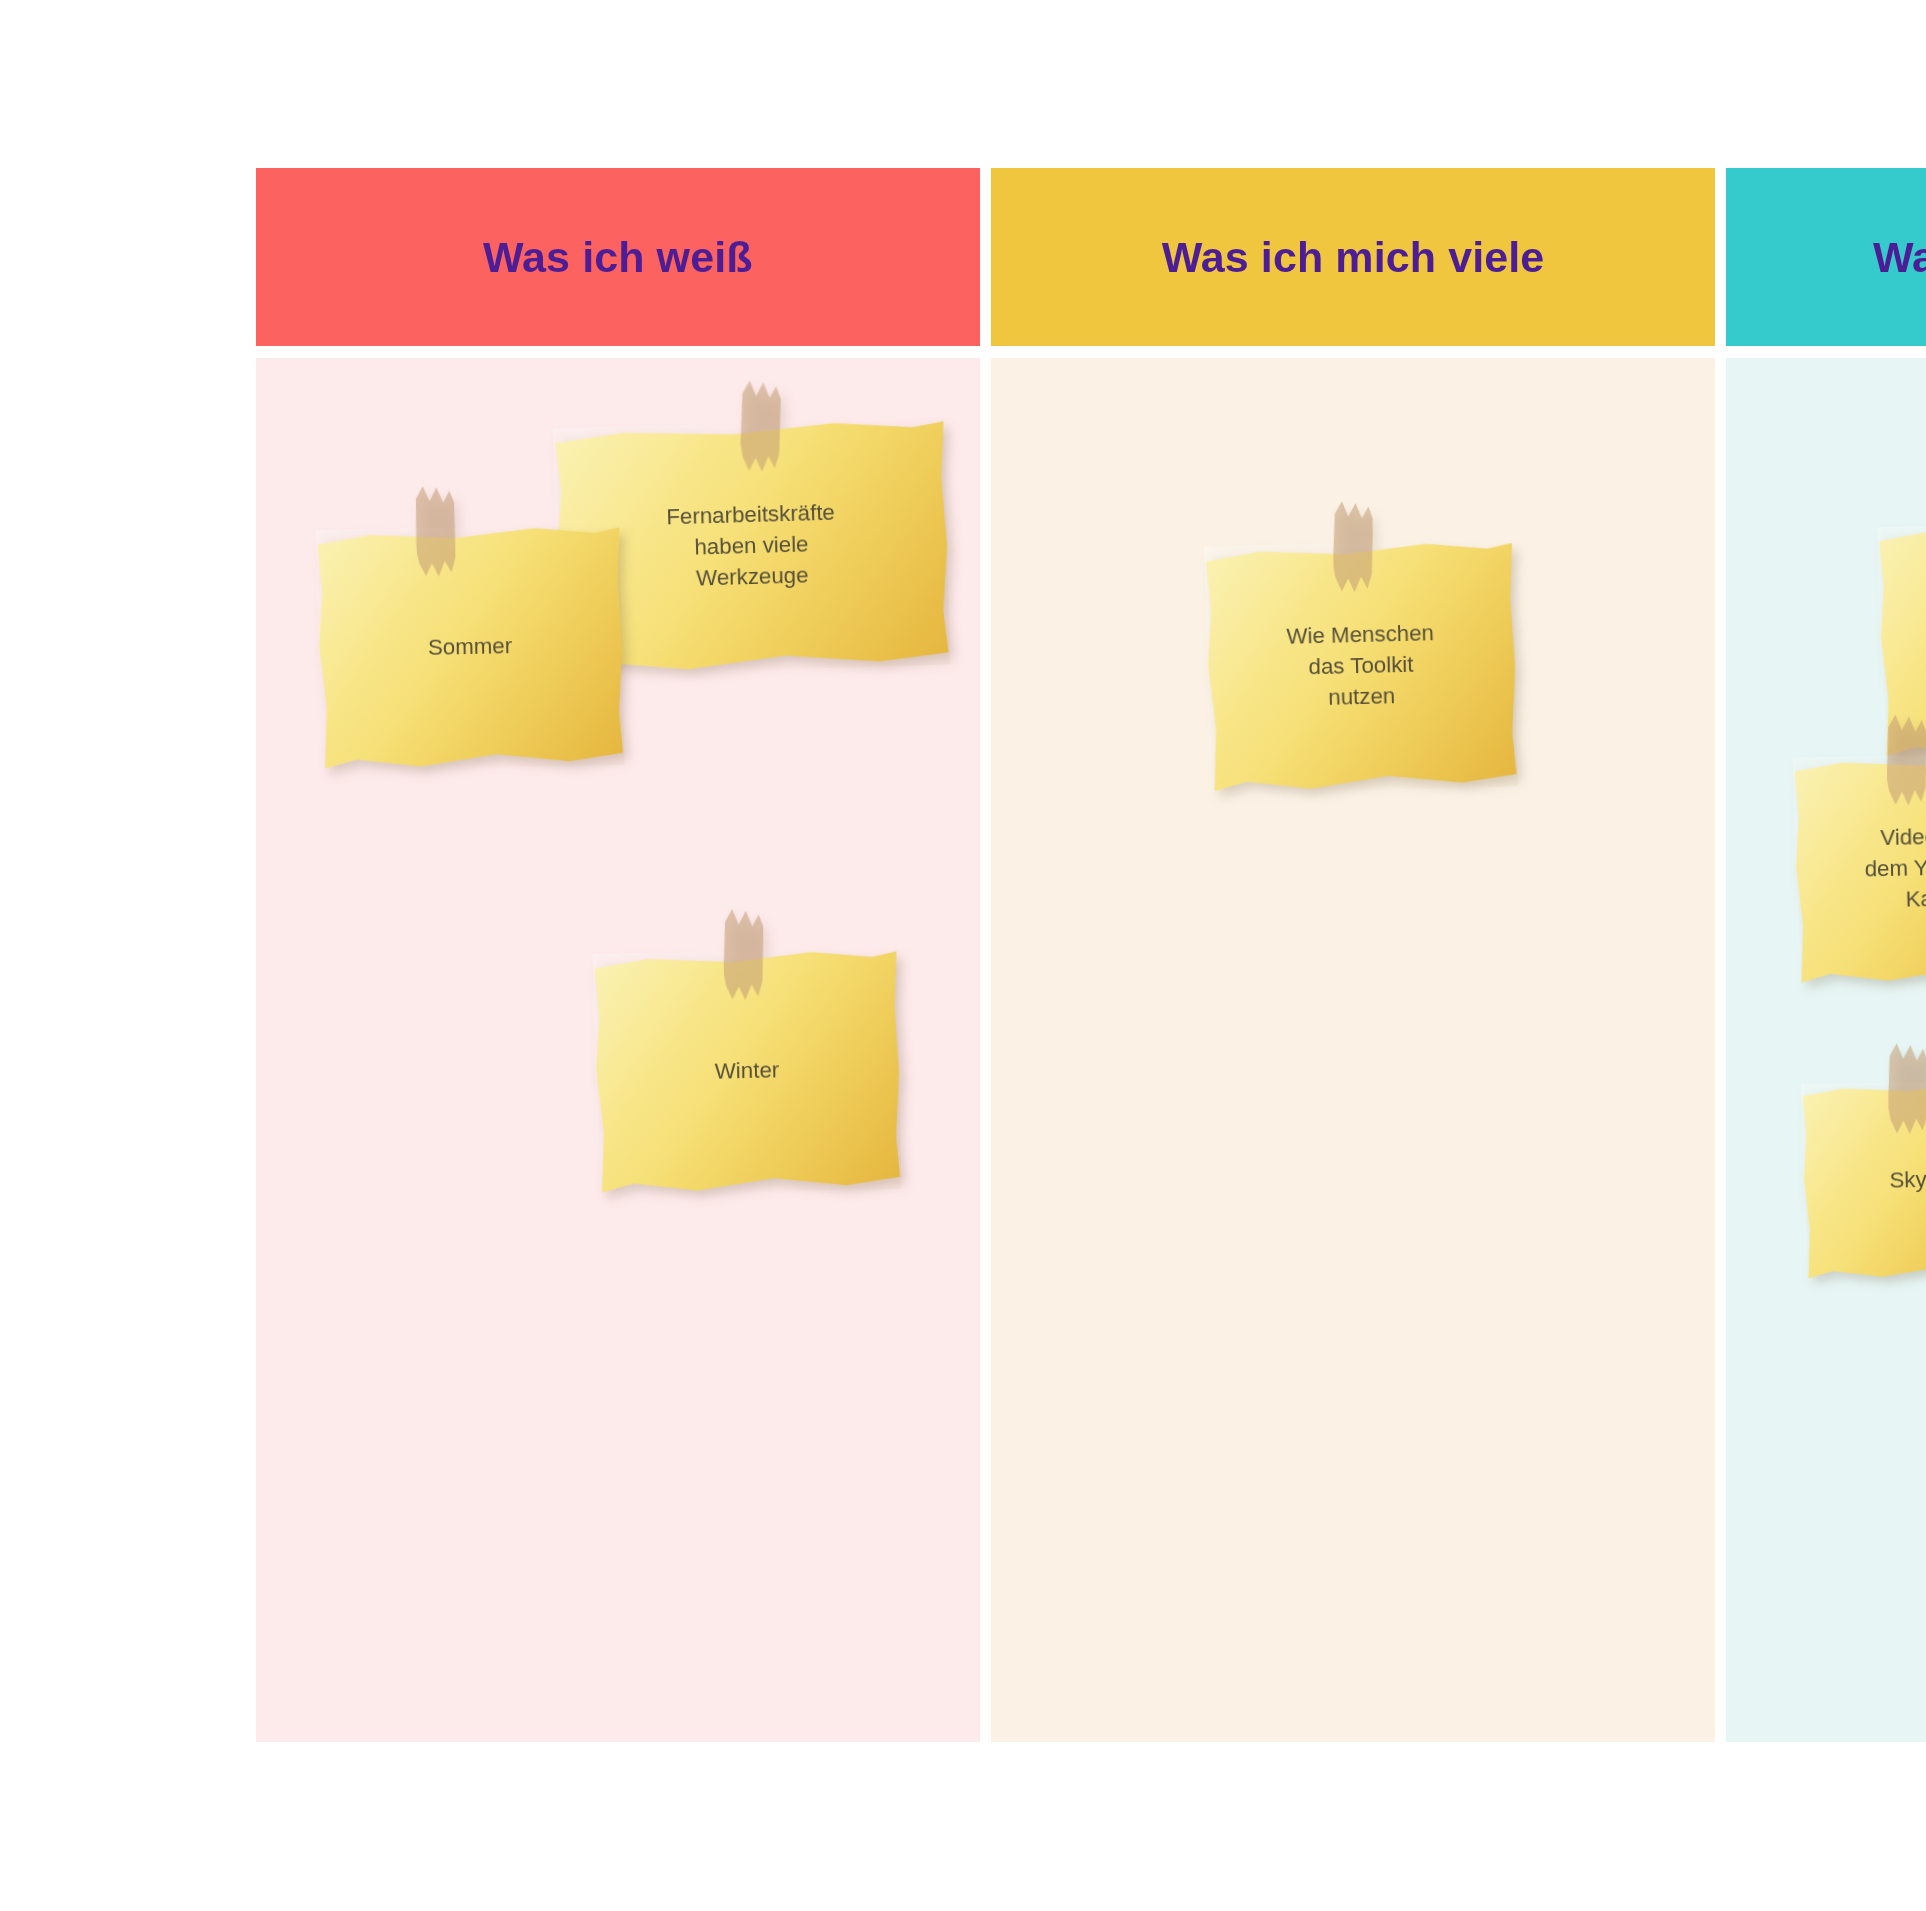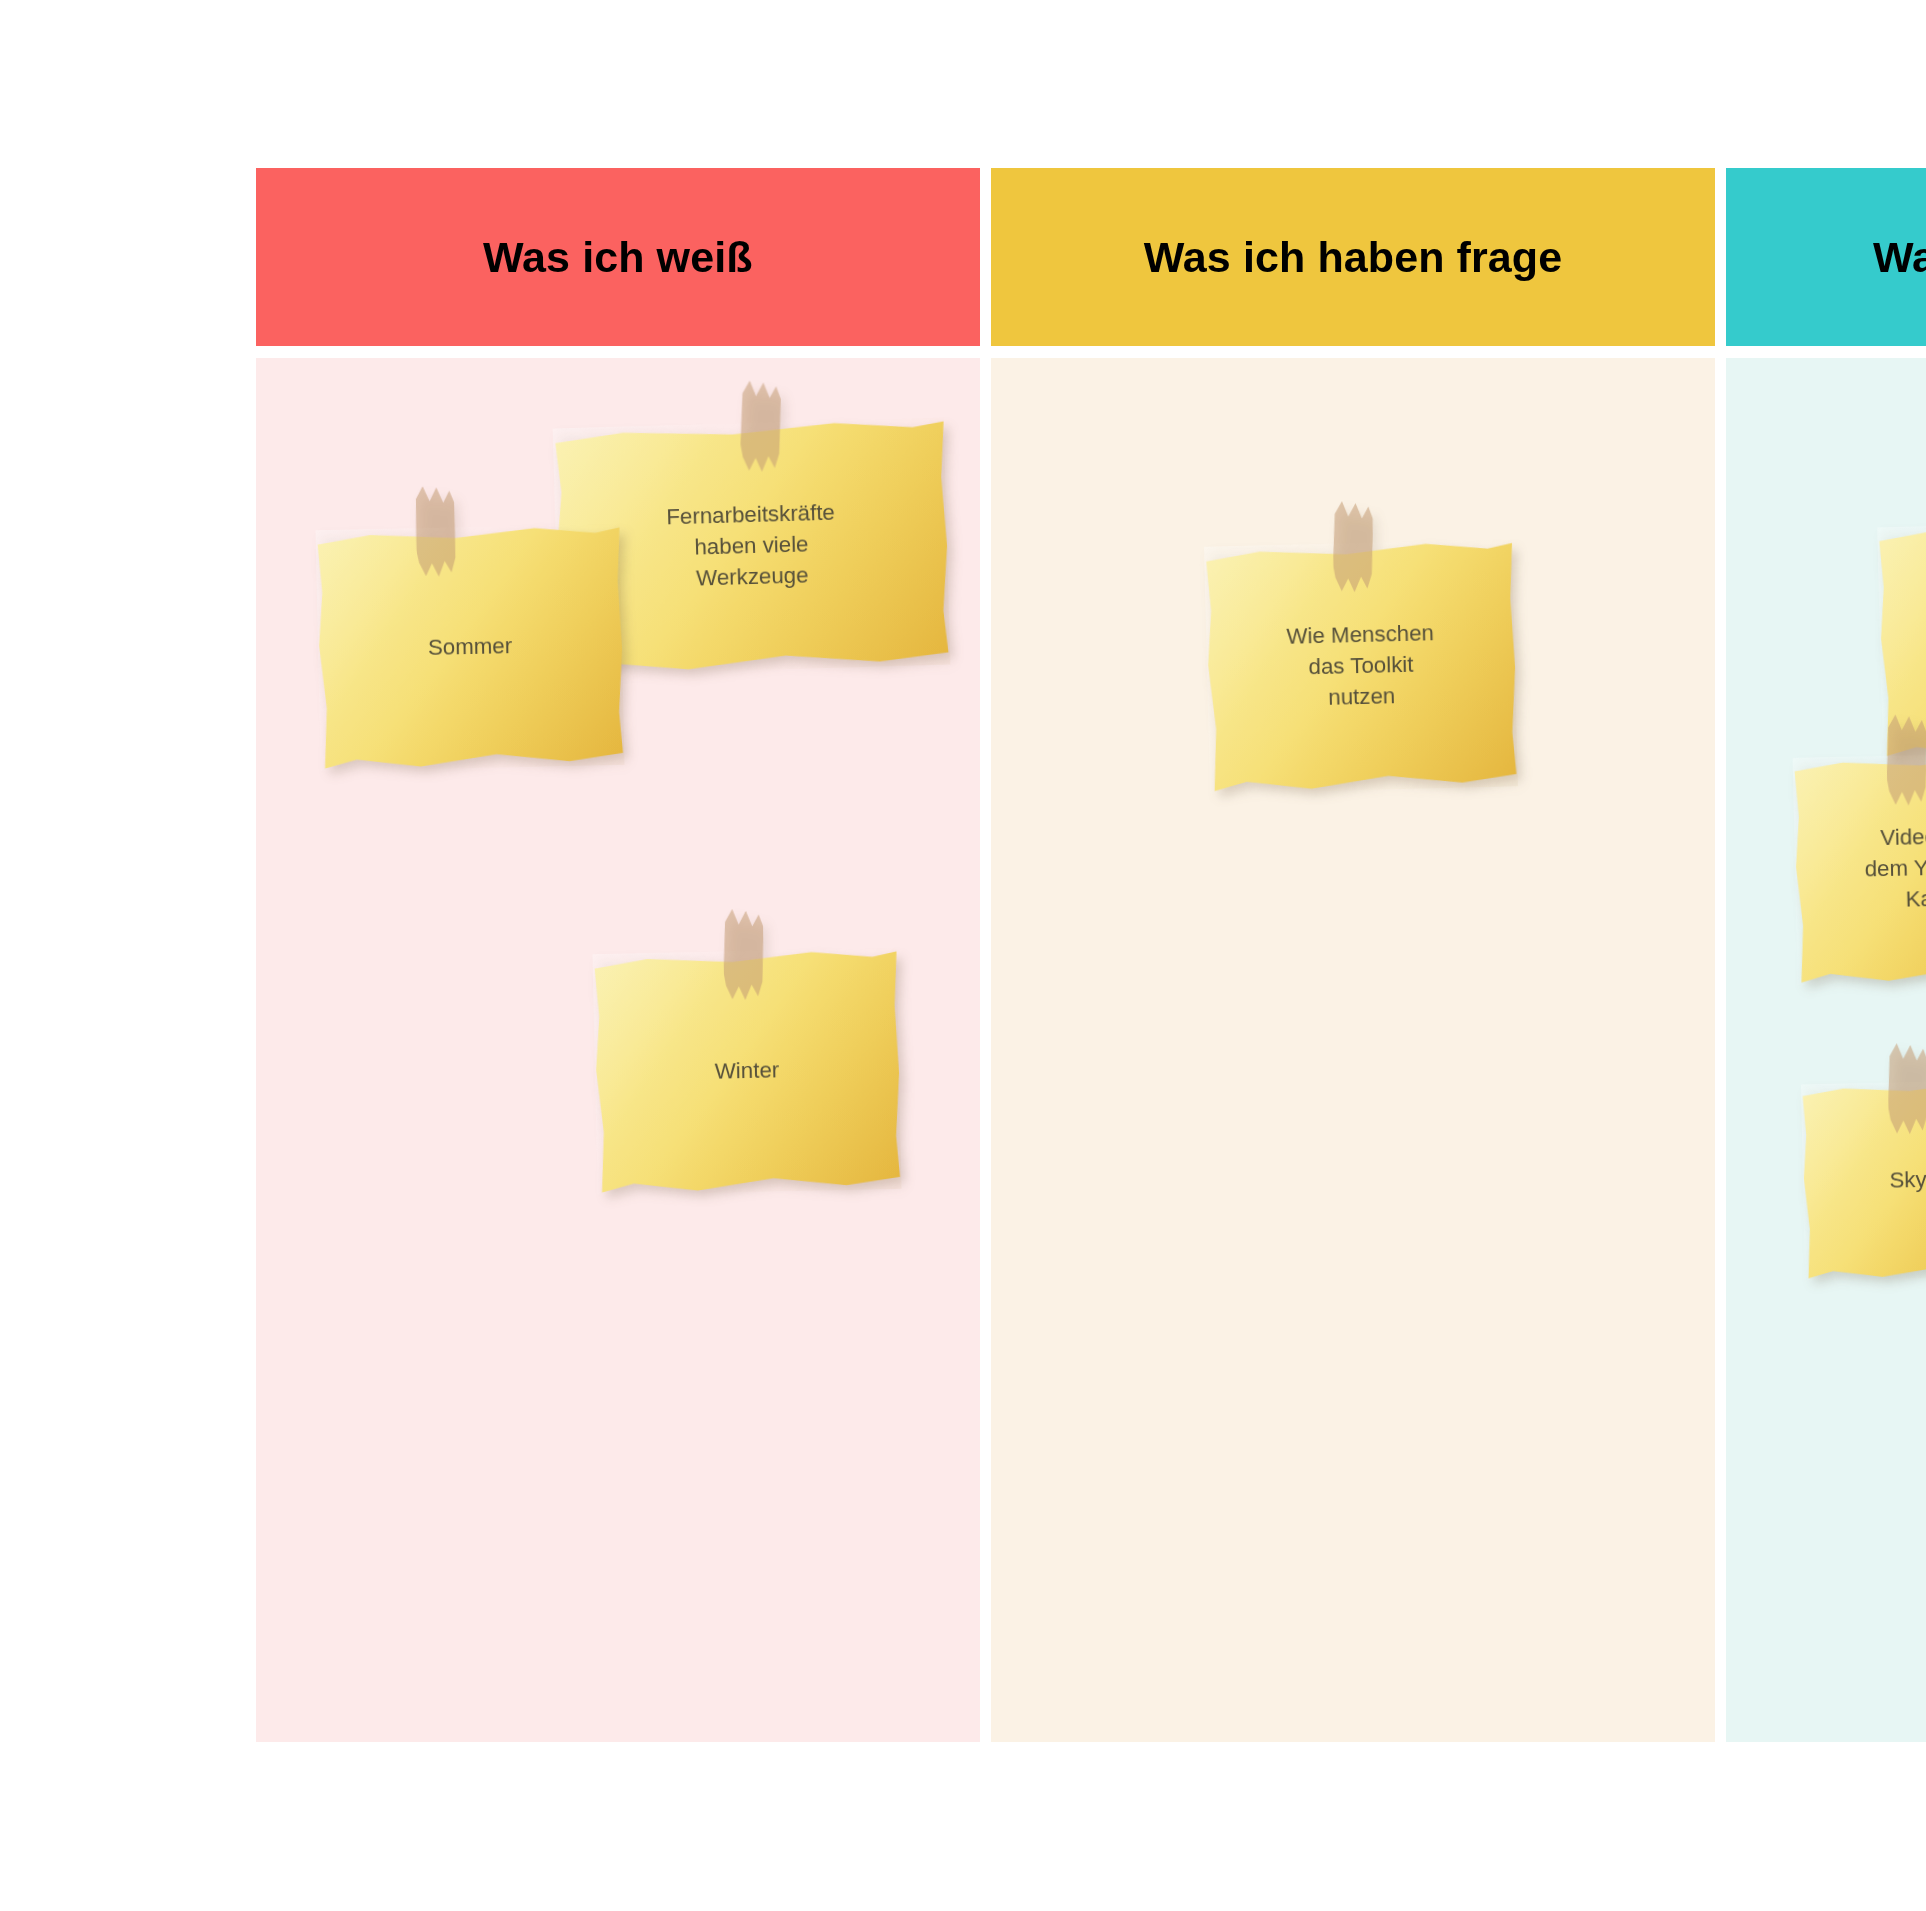--- a/index.html
+++ b/index.html
@@ -16,21 +16,21 @@
   .column{
     flex:1 1 0;display:flex;flex-direction:column;
     position:relative;
   }
   .col-header{
     height:178px;flex:0 0 178px;
     display:flex;align-items:center;justify-content:center;
     position:relative;
   }
   .col-header-label{
-    color:#000000;font-weight:bold;font-size:43px;
+    color:#4c1d95;font-weight:bold;font-size:43px;
     letter-spacing:0.1px;line-height:1;white-space:nowrap;
     text-align:center;
   }
   .col-body{
     flex:1 1 auto;margin-top:12.3px;position:relative;overflow:hidden;
   }
 
   
   .c-know   .col-header{background:#FB6260;}
   .c-know   .col-body  {background:#FDEAEA;}
@@ -124,21 +124,21 @@
         <div class="note-sheen"></div>
         <div class="tape" style="left:43%;top:-42px;transform:rotate(1deg);"></div>
         <div class="note-text">Winter</div>
       </div>
 
     </div>
   </div>
 
   <div class="column c-wonder">
     <div class="col-header">
-      <div class="col-header-label">Was ich haben frage</div>
+      <div class="col-header-label">Was ich mich viele</div>
     </div>
     <div class="col-body">
 
       <div class="note" style="left:216px;top:185px;width:308px;height:247px;transform:rotate(-1.4deg);">
         <div class="note-paper"></div>
         <div class="note-sheen"></div>
         <div class="tape" style="left:42%;top:-42px;transform:rotate(1.5deg);"></div>
         <div class="note-text">Wie Menschen
 das Toolkit
 nutzen</div>

